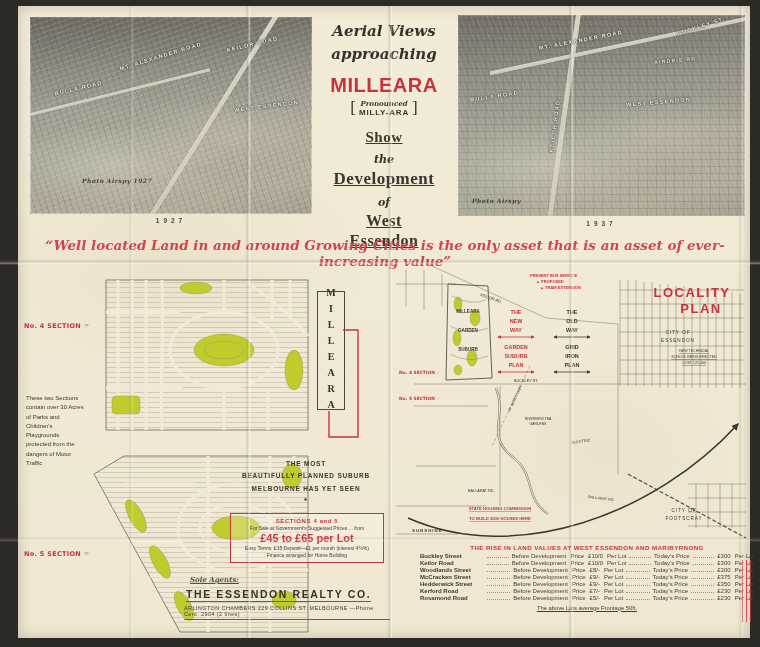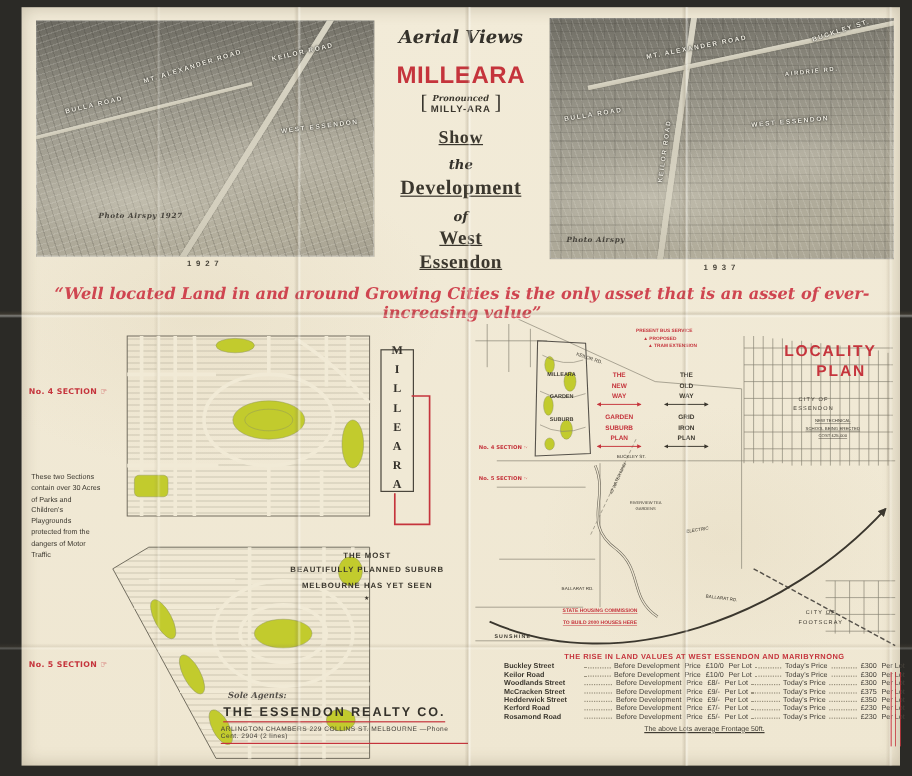--- a/index.html
+++ b/index.html
@@ -63,21 +63,21 @@
   .tagline{position:absolute;left:236px;top:458px;width:140px;text-align:center;
            font:700 6.5px "Liberation Sans",sans-serif;letter-spacing:.8px;line-height:1.9;color:#3b372e;}
   .tagline .star{font-family:"DejaVu Sans",sans-serif;font-size:5px;}
   .offer{position:absolute;left:230px;top:513px;width:152px;height:48px;border:1px solid #c5343c;
          text-align:center;background:rgba(255,253,245,.25);}
   .offer .h{font:700 6px "Liberation Sans",sans-serif;color:#c5343c;letter-spacing:.6px;margin-top:4px;}
   .offer .s{font:400 5px "Liberation Sans",sans-serif;color:#45413a;margin-top:1px;}
   .offer .p{font:800 11px "Liberation Sans",sans-serif;color:#c5343c;margin-top:1px;}
   .offer .t{font:400 5px "Liberation Sans",sans-serif;color:#45413a;margin-top:1px;}
   .agents{position:absolute;left:158px;top:575px;width:232px;}
-  .agents .sole{font:italic 700 7px "DejaVu Serif",serif;color:#55514a;margin-left:32px;}
+  .agents .sole{font:italic 700 7px "DejaVu Serif",serif;color:#55514a;margin-left:32px;text-decoration:underline;}
   .agents .name{display:inline-block;font:800 10.5px "Liberation Sans",sans-serif;letter-spacing:1.6px;
                 color:#35322b;border-bottom:1.6px solid #c5343c;padding-bottom:1px;margin-left:28px;}
   .agents .addr{display:inline-block;font:400 5.5px "Liberation Sans",sans-serif;letter-spacing:.4px;color:#45413a;
                 border-bottom:1px solid #c5343c;padding-bottom:1.5px;margin-left:26px;margin-top:2px;}
   
   text{font-family:"Liberation Sans",sans-serif;fill:#3b372e;}
   .t-red{fill:#c5343c;font-weight:700;}
   .t-blk{fill:#3b372e;font-weight:700;}
   .u{text-decoration:underline;}
   
@@ -109,20 +109,21 @@
     <span class="ph-label" style="left:88px;top:36px;transform:rotate(-17deg);">MT. ALEXANDER ROAD</span>
     <span class="ph-label" style="left:24px;top:68px;transform:rotate(-13deg);">BULLA ROAD</span>
     <span class="ph-label" style="left:196px;top:24px;transform:rotate(-13deg);">KEILOR ROAD</span>
     <span class="ph-label" style="left:204px;top:86px;transform:rotate(-7deg);">WEST ESSENDON</span>
     <span class="ph-credit" style="left:52px;top:160px;">Photo Airspy 1927</span>
   </div>
   <div class="year abs" style="left:30px;top:217px;width:282px;">1927</div>
 
   <div class="centre">
     <div class="script">Aerial Views</div>
+    <div class="script">approaching</div>
     <div class="big-red">MILLEARA</div>
     <div class="pron">
       <span class="br">[</span>
       <span class="inner">
         <div>Pronounced</div>
         <div>MILLY-ARA</div>
       </span>
       <span class="br">]</span>
     </div>
     <div class="head-serif">Show</div>
@@ -216,20 +217,27 @@
     <path d="M28,3 H43 V110 H14 V84" fill="none" stroke="#c5343c" stroke-width="1.4"></path>
   </svg>
 
   <div class="tagline">
     <div>THE MOST</div>
     <div>BEAUTIFULLY PLANNED SUBURB</div>
     <div>MELBOURNE HAS YET SEEN</div>
     <div class="star">★</div>
   </div>
 
+  <div class="offer">
+    <div class="h">SECTIONS 4 and 5</div>
+    <div class="s">For Sale at Government's Suggested Prices  ...  from</div>
+    <div class="p">£45 to £65 per Lot</div>
+    <div class="t">Easy Terms: £15 Deposit—£1 per month (interest 4½%)</div>
+    <div class="t">Finance arranged for Home Building</div>
+  </div>
 
   <div class="agents">
     <div class="sole">Sole Agents:</div>
     <div class="name">THE ESSENDON REALTY CO.</div><br>
     <div class="addr">ARLINGTON CHAMBERS 229 COLLINS ST. MELBOURNE —Phone Cent. 2904 (2 lines)</div>
   </div>
 
   <svg class="abs" style="left:396px;top:266px;" width="358" height="284" viewBox="0 0 358 284">
     <defs>
       <marker id="arR" viewBox="0 0 6 6" refX="5" refY="3" markerWidth="4.5" markerHeight="4.5" orient="auto-start-reverse">

